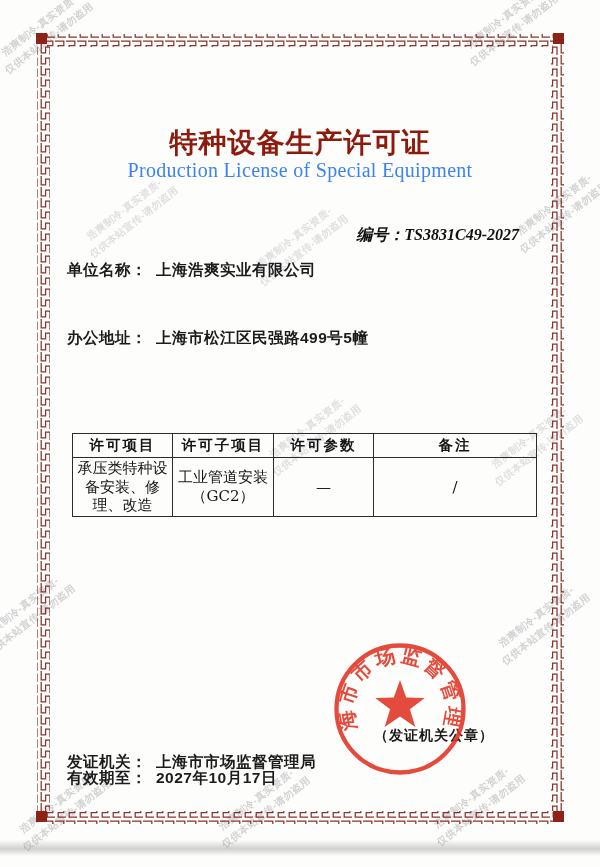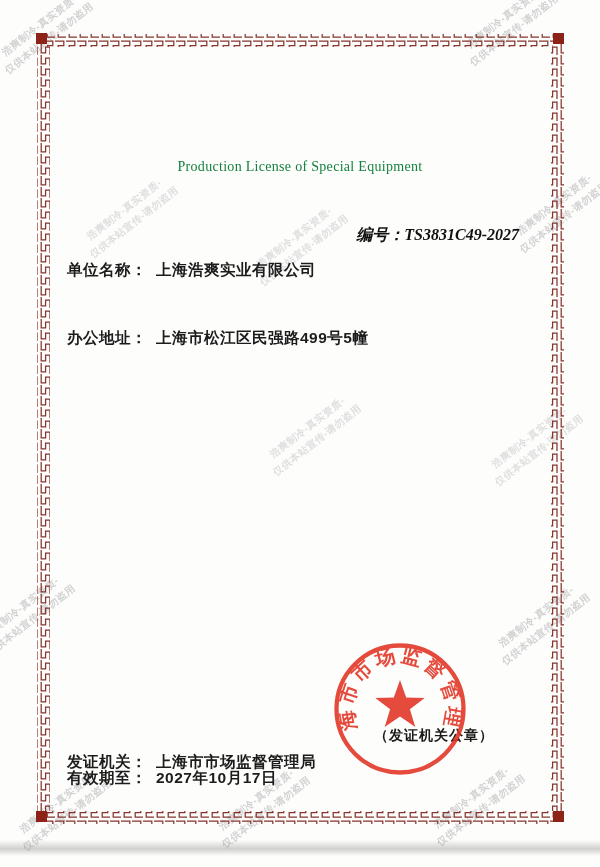--- a/index.html
+++ b/index.html
@@ -5,21 +5,21 @@
   html,body{margin:0;padding:0;background:#ffffff;}
   .page{
     position:relative;width:600px;height:867px;background:#fdfdfc;overflow:hidden;
     font-family:"Liberation Sans",sans-serif;color:#1d1d1d;
   }
   .abs{position:absolute;}
   .centered{left:0;right:0;text-align:center;}
   
   .title-cn1{top:87px;font-size:27px;font-weight:700;color:#8e1a0e;letter-spacing:1px;}
   .title-cn2{top:124px;font-size:28px;font-weight:700;color:#8e1a0e;letter-spacing:1px;}
-  .title-en{font-family:"Liberation Serif",serif;font-size:14px;color:#15803d;letter-spacing:0.3px;}
+  .title-en{font-family:"Liberation Serif",serif;font-size:20px;color:#3b82f6;letter-spacing:0.3px;}
   .title-en1{top:159px;}
   .title-en2{top:187px;}
   
   .license-no{top:225px;right:81px;font-size:16px;color:#111;font-family:"Liberation Serif",serif;font-weight:600;font-style:italic;}
   
   .field{left:67px;font-size:15.5px;font-weight:700;color:#1c1c1c;letter-spacing:0.5px;white-space:nowrap;}
   .f1{top:260px;} .f2{top:294px;} .f3{top:328px;}
   .fvalue{margin-left:9px;}
   .intro{left:67px;top:408px;font-size:16px;font-weight:700;color:#141414;letter-spacing:0.5px;}
   
@@ -111,34 +111,62 @@
     <rect x="47" y="34" width="506" height="13" fill="url(#meanderH)"></rect>
     <rect x="47" y="811" width="506" height="13" fill="url(#meanderH)"></rect>
     <rect x="37" y="44" width="13" height="767" fill="url(#meanderV)"></rect>
     <rect x="551" y="44" width="13" height="767" fill="url(#meanderV)"></rect>
     <rect x="36" y="33" width="11" height="11" fill="#8c2218"></rect>
     <rect x="553" y="33" width="11" height="11" fill="#8c2218"></rect>
     <rect x="36" y="811" width="11" height="11" fill="#8c2218"></rect>
     <rect x="553" y="811" width="11" height="11" fill="#8c2218"></rect>
   </svg>
 
+  <div class="abs centered title-cn2">特种设备生产许可证</div>
   <div class="abs centered title-en title-en1">Production License of Special Equipment</div>
 
   <div class="abs license-no">
     <span>编号：</span><span>TS3831C49-2027</span>
   </div>
 
   <div class="abs field f1">
     <span class="flabel">单位名称：</span><span class="fvalue">上海浩爽实业有限公司</span>
   </div>
   <div class="abs field f3">
     <span class="flabel">办公地址：</span><span class="fvalue">上海市松江区民强路499号5幢</span>
   </div>
 
 
+  <table class="abs lic-table">
+    <colgroup>
+        <col style="width:100px">
+        <col style="width:101px">
+        <col style="width:100px">
+        <col style="width:163px">
+      </colgroup>
+    <thead>
+      <tr>
+        <th>许可项目</th>
+        <th>许可子项目</th>
+        <th>许可参数</th>
+        <th>备注</th>
+      </tr>
+    </thead>
+    <tbody>
+      <tr>
+        <td class="c1">承压类特种设
+备安装、修
+理、改造</td>
+        <td>工业管道安装
+（GC2）</td>
+        <td>—</td>
+        <td>/</td>
+      </tr>
+    </tbody>
+  </table>
 
   <div class="abs seal-note">（发证机关公章）</div>
 
   <svg class="abs stamp" width="164" height="164" viewBox="0 0 164 164">
     <circle cx="82" cy="82" r="63.5" fill="none" stroke="#e23120" stroke-width="4.3"></circle>
     <polygon fill="#e23120" points="82,53 88.2,70.5 106.7,71 91.9,82.2 97.3,100 82,89.5 66.7,100 72.1,82.2 57.3,71 75.8,70.5"></polygon>
     <path id="stamp-arc" d="M41.3,105.5 A47,47 0 1 1 122.7,105.5" fill="none" stroke="none"></path>
     <text font-size="20" font-weight="700" fill="#e23120" letter-spacing="3.5">
       <textPath href="#stamp-arc" startOffset="50%" text-anchor="middle">上海市市场监督管理局</textPath>
     </text>

